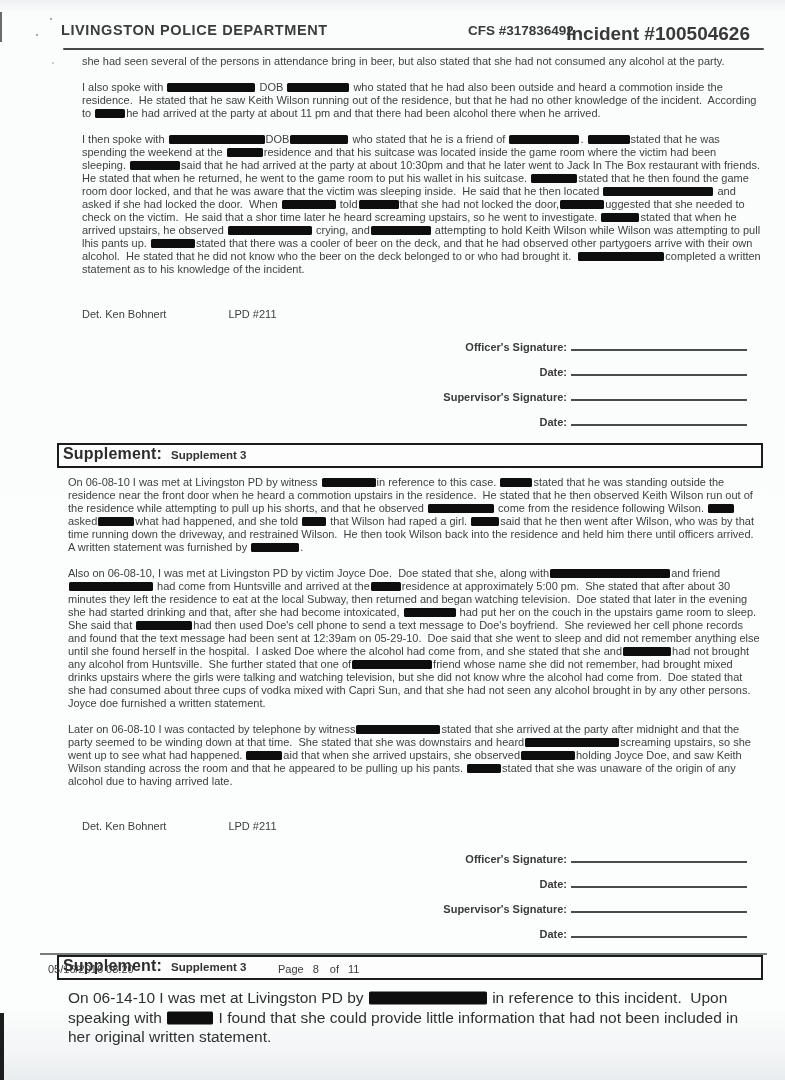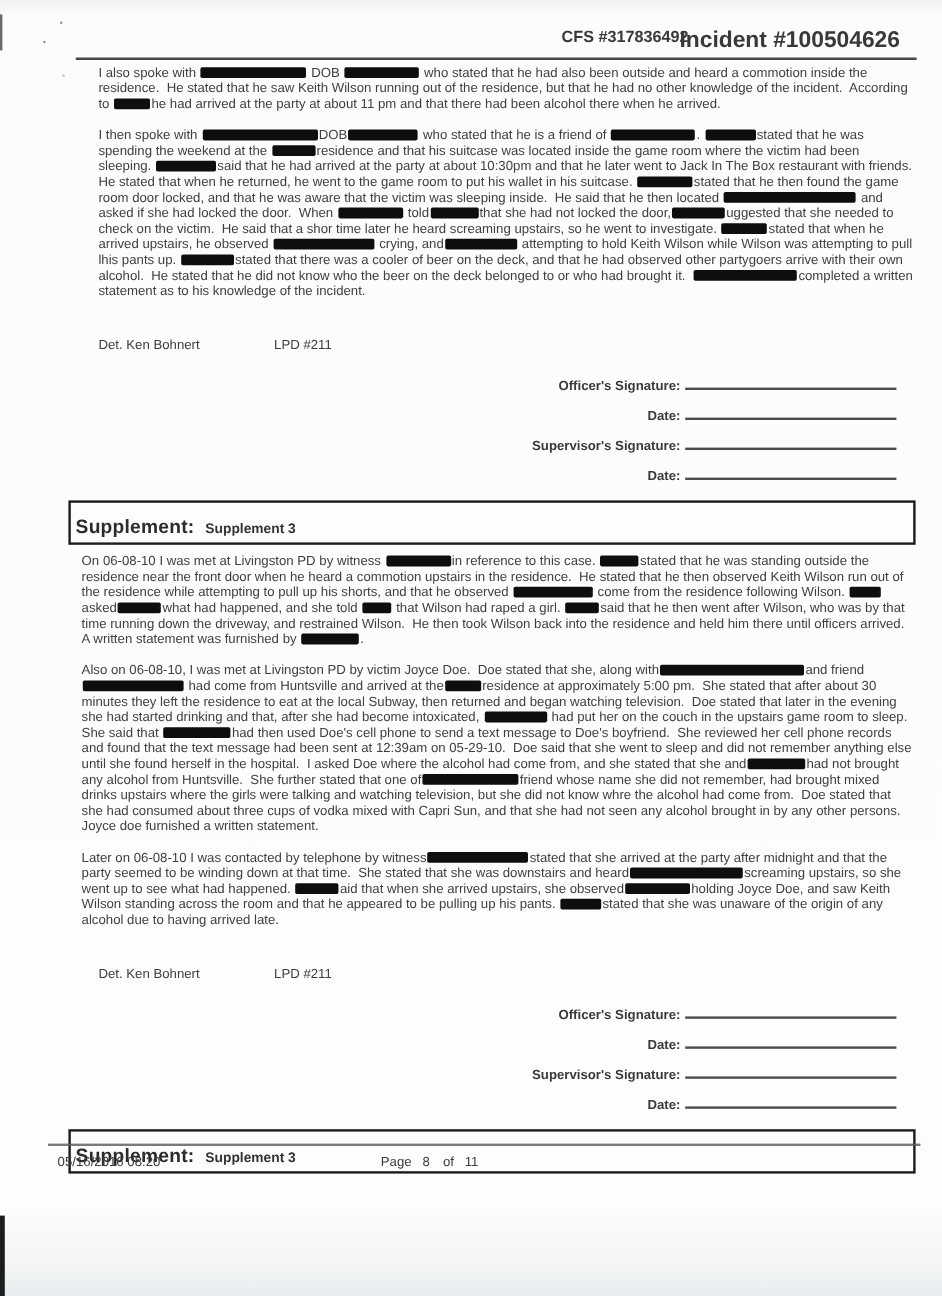--- a/index.html
+++ b/index.html
@@ -71,21 +71,21 @@
   }
   .sig-line {
     display: inline-block; width: 176px; height: 11px;
     border-bottom: 2px solid #4c4c4c; margin-left: 4px;
   }
 
   
   .supp-box {
     margin: 16px 22px 8px 57px;
     border: 2px solid #1c1c1c;
-    padding: 12px 6px 3px 4px;
+    padding: 0 6px 3px 4px;
     background: #fdfdfd;
     display: flex; align-items: baseline; gap: 9px;
   }
   .supp-label { font-size: 16px; font-weight: 700; color: #2c2c2c; letter-spacing: .2px; }
   .supp-title { font-size: 11.5px; font-weight: 700; color: #333333; }
   .supp-body { margin: 0 25px 0 68px; }
 
   
   .supp-body.large .para {
     font-size: 15.5px; line-height: 19.5px; color: #303030; margin-bottom: 10px;
@@ -94,44 +94,46 @@
 
   
   .report-footer { position: absolute; left: 0; right: 0; top: 953px; }
   .footer-rule { margin: 0 18px 0 40px; height: 2px; background: #565a5d; opacity: .8; }
   .footer-row {
     display: flex; align-items: baseline;
     margin: 8px 22px 0 48px; font-size: 11px; color: #3c3c3c;
   }
   .footer-datetime { width: 230px; }
   .footer-address { flex: 1; text-align: center; }
-  .footer-page { width: 160px; text-align: center; white-space: pre; }
+  .footer-page { width: 160px; text-align: left; white-space: pre; }
   .footer-page span { display: inline-block; }
   .footer-page .pg-num { margin-left: 9px; }
   .footer-page .pg-of { margin-left: 11px; }
   .footer-page .pg-total { margin-left: 9px; }
 </style>
 </head>
 <body>
 
 <div class="page">
 
   <div class="edge-sliver-top"></div>
   <div class="edge-sliver-bottom"></div>
   <div class="speck s1"></div>
   <div class="speck s2"></div>
   <div class="speck s3"></div>
 
   <header class="report-header">
+    <div class="dept-title">LIVINGSTON POLICE DEPARTMENT</div>
     <div class="cfs-number">CFS #317836492</div>
     <div class="incident-number">Incident #100504626</div>
   </header>
   <div class="header-rule"></div>
 
   <section class="narrative">
+      <p class="para">she had seen several of the persons in attendance bring in beer, but also stated that she had not consumed any alcohol at the party.</p>
       <p class="para">I also spoke with <span class="redact" style="width: 88px;"></span> DOB <span class="redact" style="width: 62px;"></span> who stated that he had also been outside and heard a commotion inside the residence.  He stated that he saw Keith Wilson running out of the residence, but that he had no other knowledge of the incident.  According to <span class="redact" style="width: 30px;"></span>he had arrived at the party at about 11 pm and that there had been alcohol there when he arrived.</p>
       <p class="para">I then spoke with <span class="redact" style="width: 96px;"></span>DOB<span class="redact" style="width: 58px;"></span> who stated that he is a friend of <span class="redact" style="width: 70px;"></span>. <span class="redact" style="width: 42px;"></span>stated that he was spending the weekend at the <span class="redact" style="width: 36px;"></span>residence and that his suitcase was located inside the game room where the victim had been sleeping. <span class="redact" style="width: 50px;"></span>said that he had arrived at the party at about 10:30pm and that he later went to Jack In The Box restaurant with friends.  He stated that when he returned, he went to the game room to put his wallet in his suitcase. <span class="redact" style="width: 46px;"></span>stated that he then found the game room door locked, and that he was aware that the victim was sleeping inside.  He said that he then located <span class="redact" style="width: 110px;"></span> and asked if she had locked the door.  When <span class="redact" style="width: 54px;"></span> told<span class="redact" style="width: 40px;"></span>that she had not locked the door,<span class="redact" style="width: 44px;"></span>uggested that she needed to check on the victim.  He said that a shor time later he heard screaming upstairs, so he went to investigate. <span class="redact" style="width: 38px;"></span>stated that when he arrived upstairs, he observed <span class="redact" style="width: 84px;"></span> crying, and<span class="redact" style="width: 60px;"></span> attempting to hold Keith Wilson while Wilson was attempting to pull lhis pants up. <span class="redact" style="width: 44px;"></span>stated that there was a cooler of beer on the deck, and that he had observed other partygoers arrive with their own alcohol.  He stated that he did not know who the beer on the deck belonged to or who had brought it.  <span class="redact" style="width: 86px;"></span>completed a written statement as to his knowledge of the incident.</p>
     </section>
 
   <div class="sig-block">
     <div class="officer-row">
       <span>Det. Ken Bohnert</span><span class="badge">LPD #211</span>
     </div>
     <div class="sig-row">
       <span>Officer's Signature:</span><span class="sig-line"></span>
@@ -172,20 +174,23 @@
     </div>
     <div class="sig-row">
       <span>Date:</span><span class="sig-line"></span>
     </div>
   </div>
 
   <div class="supp-box">
     <span class="supp-label">Supplement:</span>
     <span class="supp-title">Supplement 3</span>
   </div>
+  <section class="supp-body large">
+      <p class="para">On 06-14-10 I was met at Livingston PD by <span class="redact" style="width: 118px;"></span> in reference to this incident.  Upon speaking with <span class="redact" style="width: 46px;"></span> I found that she could provide little information that had not been included in her original written statement.</p>
+    </section>
 
   <footer class="report-footer">
     <div class="footer-rule"></div>
     <div class="footer-row">
       <span class="footer-datetime">05/16/2016 08:20</span>
       <span class="footer-page"><span>Page</span><span class="pg-num">8</span><span class="pg-of">of</span><span class="pg-total">11</span></span>
     </div>
   </footer>
 
 </div>

